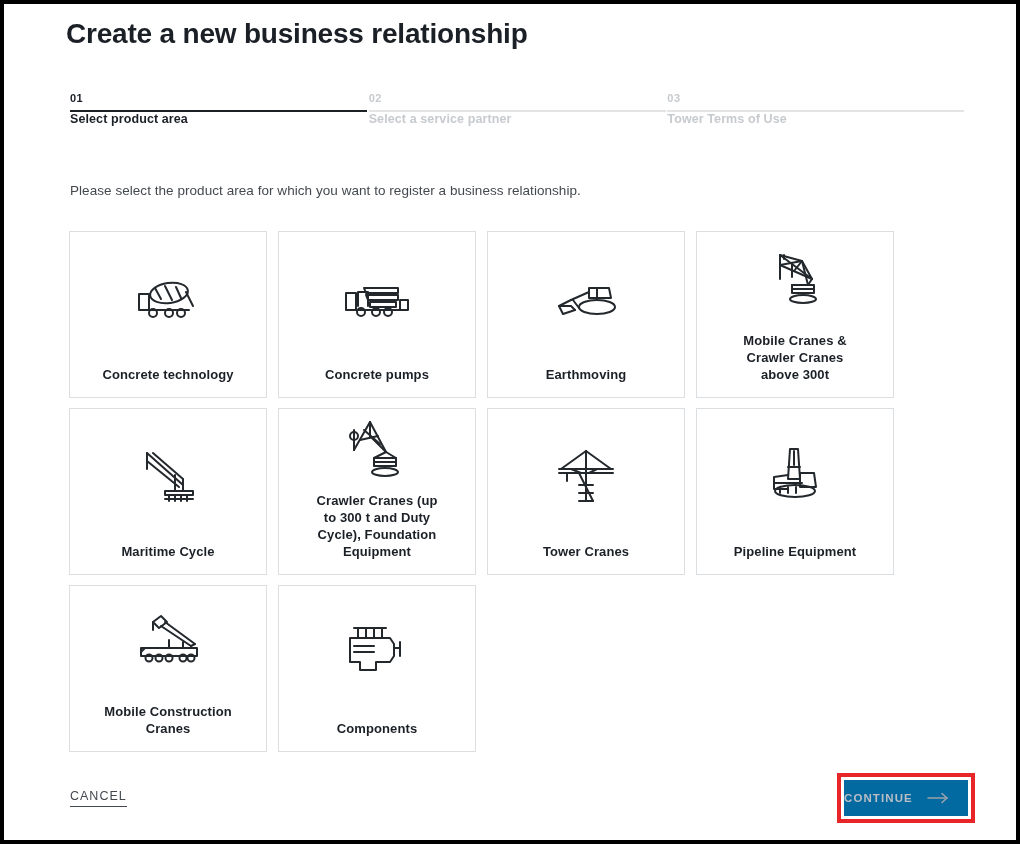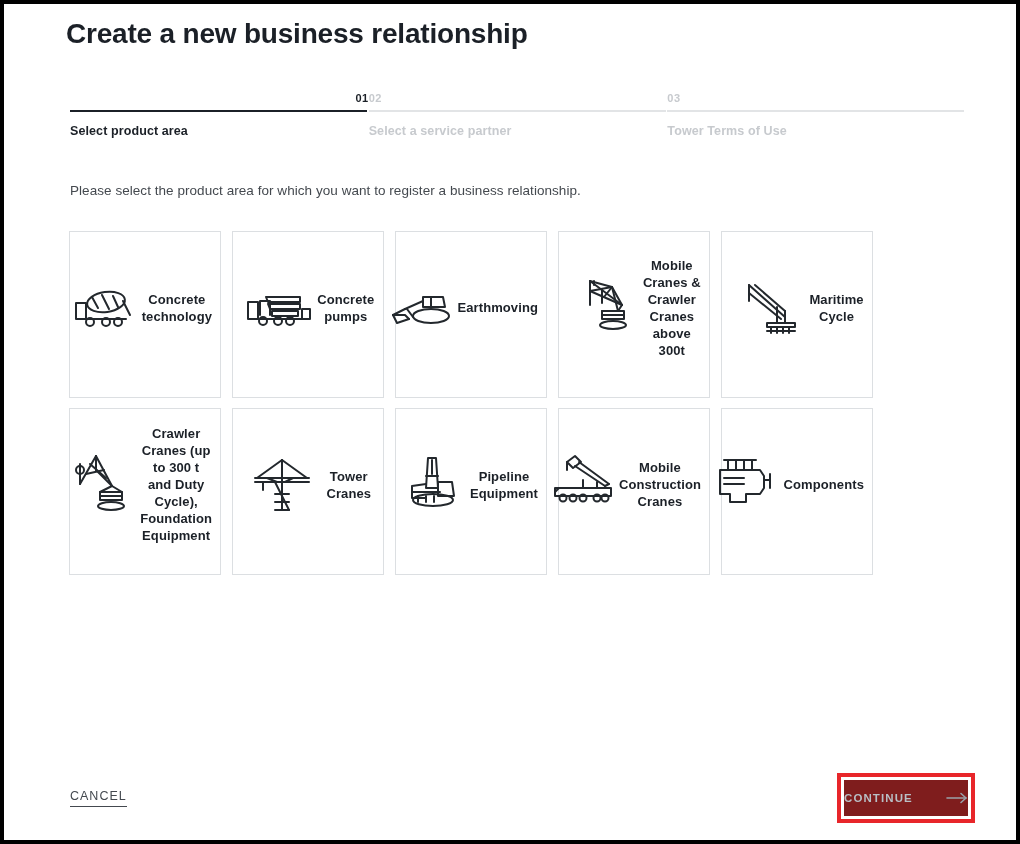--- a/index.html
+++ b/index.html
@@ -58,29 +58,28 @@
     box-sizing: border-box;
     padding-right: 0px;
   }
   .step-num {
     font-size: 11px;
     font-weight: 700;
     letter-spacing: 0.5px;
     color: #c7cace;
     padding-bottom: 6px;
   }
-  .step.active .step-num { color: #1b2027; text-align: right; }
+  .step.active .step-num { color: #1b2027; }
   .step-rule {
     height: 2px;
     background: #e2e4e6;
     width: 297px;
   }
   .step.active .step-rule { background: #1b2027; }
   .step-label {
-    margin-top: 12px;
     font-size: 12.5px;
     font-weight: 700;
     letter-spacing: 0.1px;
     color: #c7cace;
   }
   .step.active .step-label { color: #1b2027; }
 
   
   .intro {
     position: absolute;
@@ -95,27 +94,27 @@
   .grid {
     position: absolute;
     left: 65px;
     top: 227px;
     width: 874px;
     display: flex;
     flex-wrap: wrap;
     gap: 10px 11px;
   }
   .card {
-    width: 152px;
+    width: 198px;
     height: 167px;
     box-sizing: border-box;
     border: 1px solid #dcdfe2;
     background: #ffffff;
     display: flex;
-    flex-direction: row;
+    flex-direction: column;
     align-items: center;
     justify-content: flex-end;
     padding: 0 8px 14px 8px;
     cursor: pointer;
   }
   .card-icon {
     flex: 1 1 auto;
     display: flex;
     align-items: center;
     justify-content: center;
@@ -160,25 +159,25 @@
     border: 4px solid #e8262a;
     background: transparent;
   }
   .continue-btn {
     position: absolute;
     left: 840px;
     top: 776px;
     width: 124px;
     height: 36px;
     box-sizing: border-box;
-    background: #7f1d1d;
+    background: #0369a1;
     border: none;
     display: flex;
     align-items: center;
-    justify-content: space-between;
+    justify-content: flex-start;
     gap: 14px;
     cursor: default;
   }
   .continue-label {
     font-size: 11.5px;
     font-weight: 700;
     letter-spacing: 1.1px;
     color: #b9bfc5;
   }
   .continue-arrow svg { display: block; }

